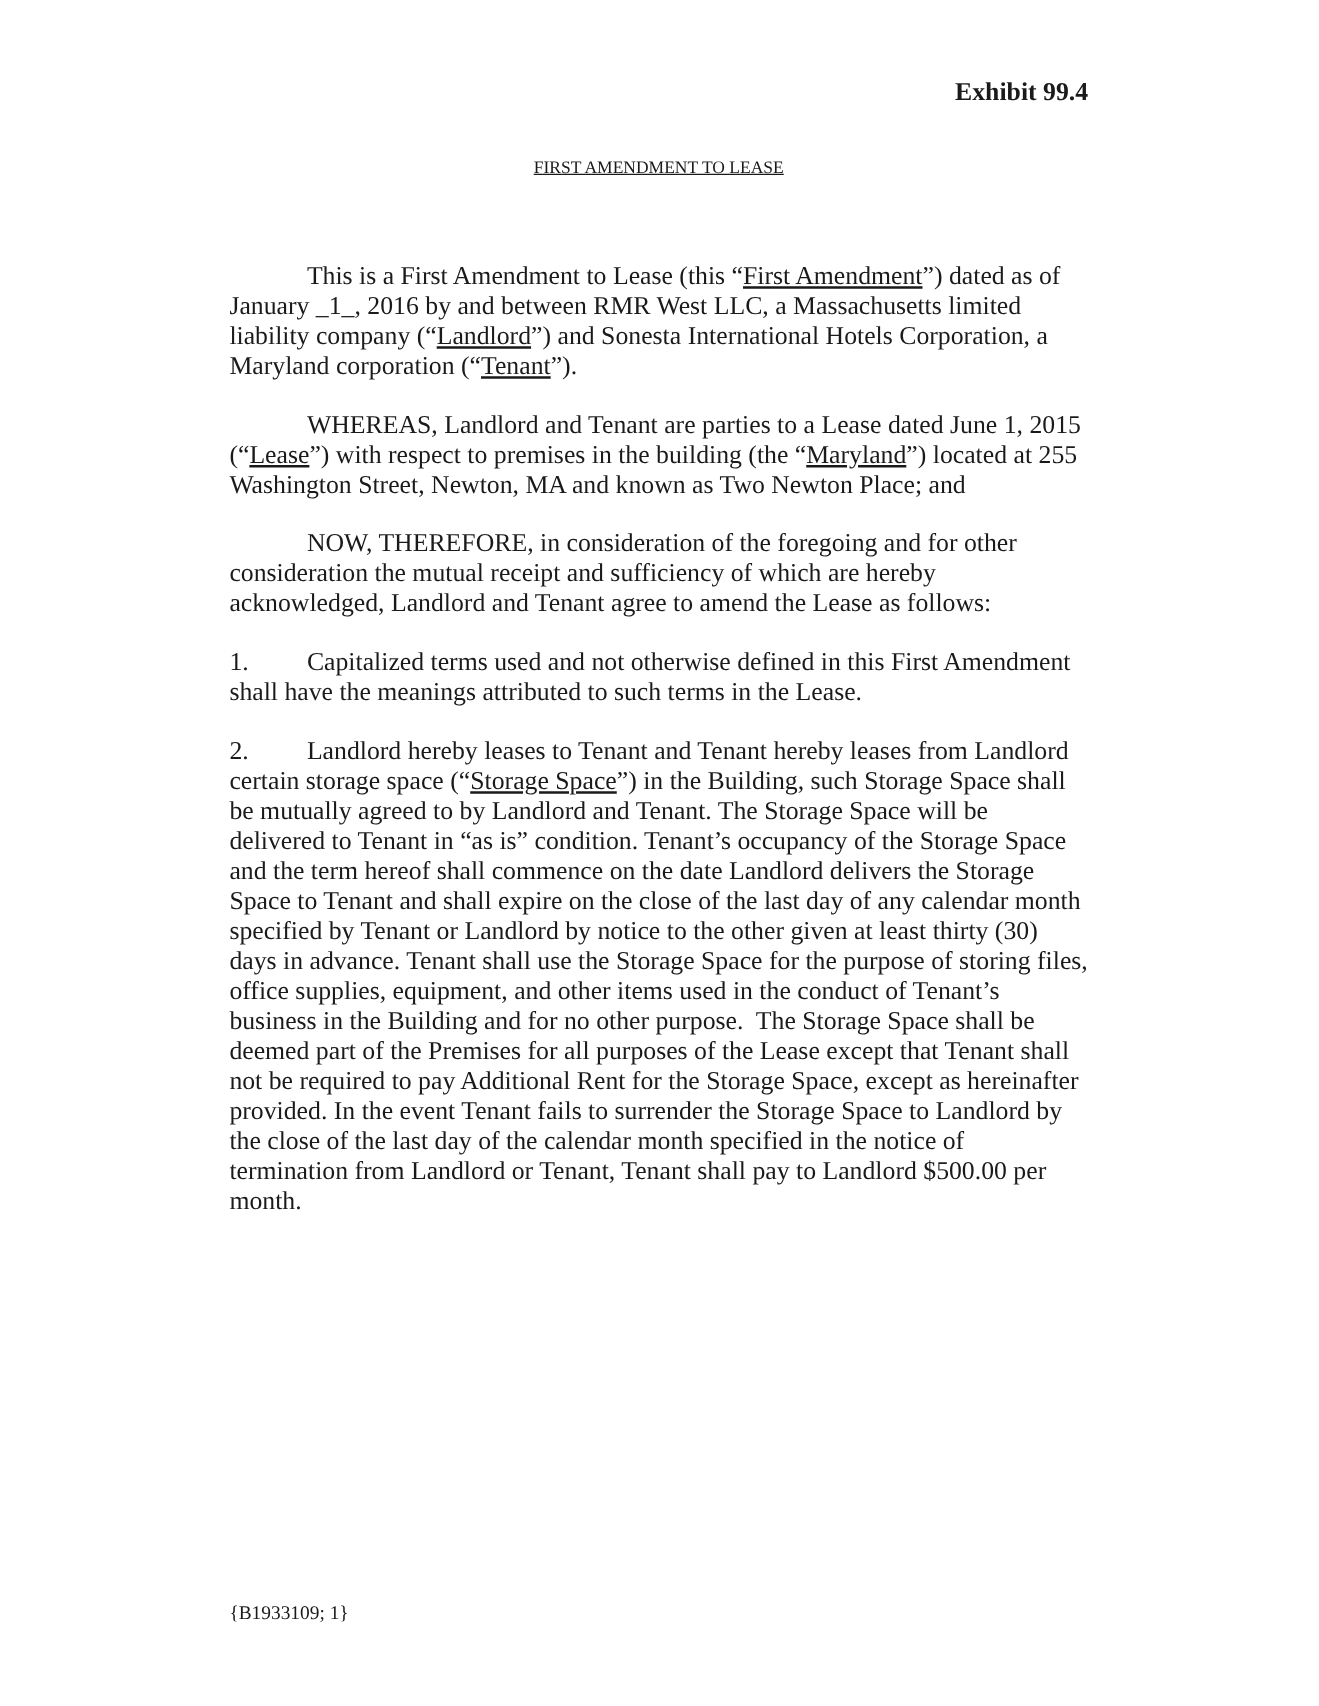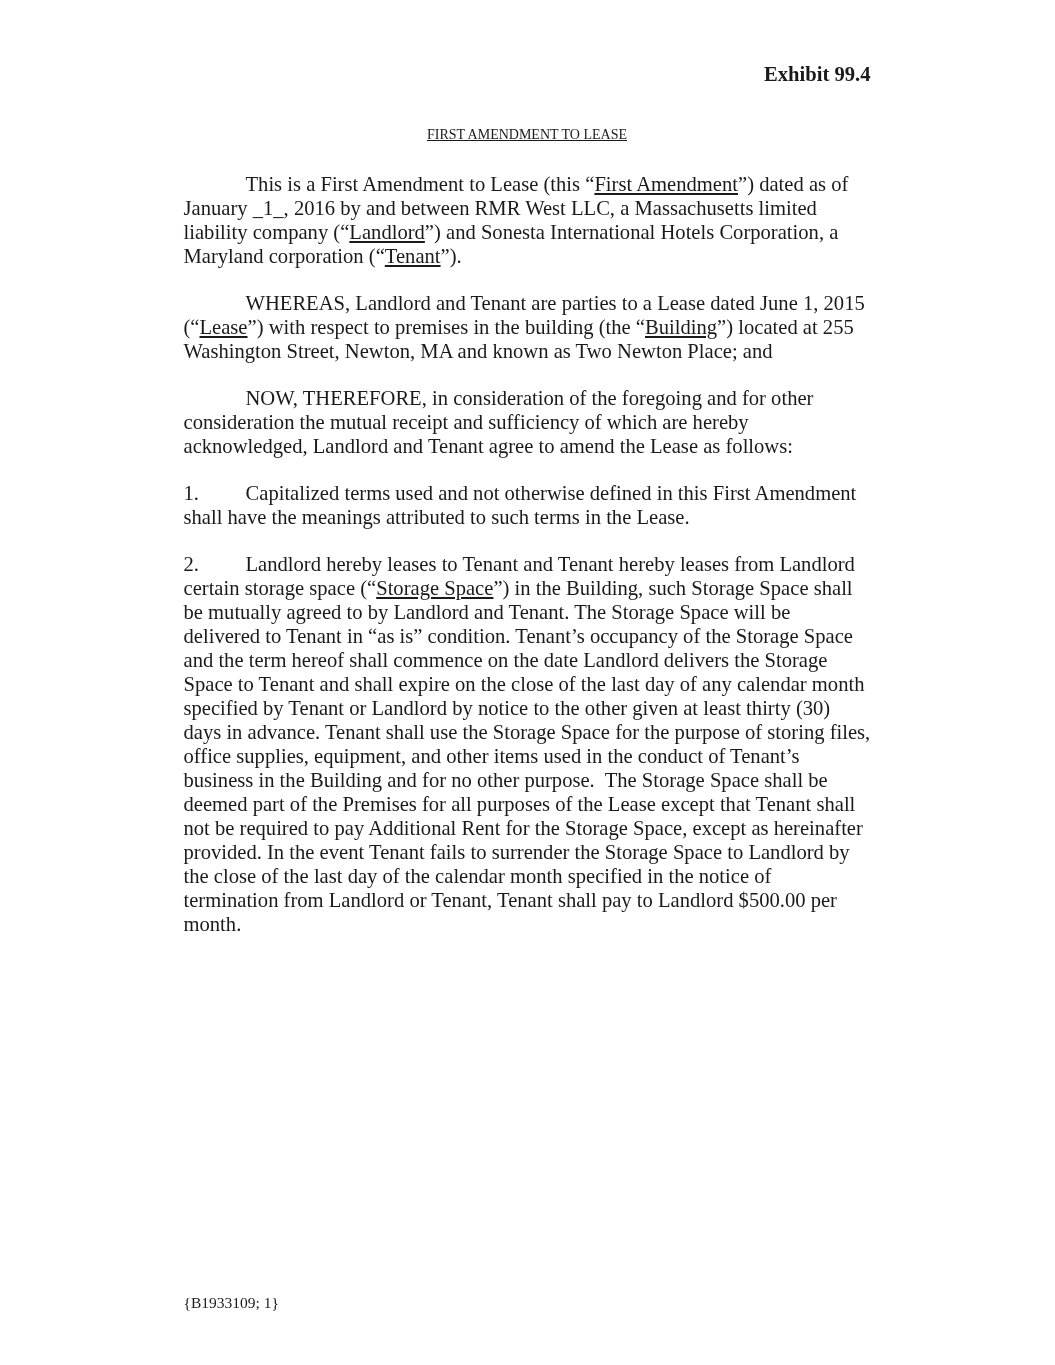--- a/index.html
+++ b/index.html
@@ -21,44 +21,43 @@
     text-align: right;
     font-weight: bold;
   }
   .title {
     text-align: center;
     text-decoration: underline;
     margin-top: 37px;
     font-weight: normal;
     font-size: 14px;
   }
-  .doc-body { margin-top: 25px; }
+  .doc-body { margin-top: 62px; }
   p.para {
     margin: 0 0 23px 0;
     white-space: pre-wrap;
   }
   p.indent { text-indent: 62px; }
   .num { display: inline-block; width: 62px; text-indent: 0; }
   .u { text-decoration: underline; }
   .footer {
     position: absolute;
     left: 124px;
     top: 1282px;
     font-size: 15.5px;
     line-height: 18px;
-    margin-top: 12px;
   }
 </style>
 </head>
 <body>
 
 <div class="page">
   <div class="exhibit">Exhibit 99.4</div>
   <div class="title">FIRST AMENDMENT TO LEASE</div>
   <div class="doc-body">
       <p class="para indent"><span>This is a First Amendment to Lease (this “</span><span class="u">First Amendment</span><span>”) dated as of January _1_, 2016 by and between RMR West LLC, a Massachusetts limited liability company (“</span><span class="u">Landlord</span><span>”) and Sonesta International Hotels Corporation, a Maryland corporation (“</span><span class="u">Tenant</span><span>”).</span></p>
-      <p class="para indent"><span>WHEREAS, Landlord and Tenant are parties to a Lease dated June 1, 2015 (“</span><span class="u">Lease</span><span>”) with respect to premises in the building (the “</span><span class="u">Building</span><span>”) located at 255 Washington Street, Newton, MA and known as Two Newton Place; and</span></p>
+      <p class="para indent"><span>WHEREAS, Landlord and Tenant are parties to a Lease dated June 1, 2015 (“</span><span class="u">Lease</span><span>”) with respect to premises in the building (the “</span><span class="u">Maryland</span><span>”) located at 255 Washington Street, Newton, MA and known as Two Newton Place; and</span></p>
       <p class="para indent"><span>NOW, THEREFORE, in consideration of the foregoing and for other consideration the mutual receipt and sufficiency of which are hereby acknowledged, Landlord and Tenant agree to amend the Lease as follows:</span></p>
       <p class="para"><span class="num">1.</span><span>Capitalized terms used and not otherwise defined in this First Amendment shall have the meanings attributed to such terms in the Lease.</span></p>
       <p class="para"><span class="num">2.</span><span>Landlord hereby leases to Tenant and Tenant hereby leases from Landlord certain storage space (“</span><span class="u">Storage Space</span><span>”) in the Building, such Storage Space shall be mutually agreed to by Landlord and Tenant. The Storage Space will be delivered to Tenant in “as is” condition. Tenant’s occupancy of the Storage Space and the term hereof shall commence on the date Landlord delivers the Storage Space to Tenant and shall expire on the close of the last day of any calendar month specified by Tenant or Landlord by notice to the other given at least thirty (30) days in advance. Tenant shall use the Storage Space for the purpose of storing files, office supplies, equipment, and other items used in the conduct of Tenant’s business in the Building and for no other purpose.  The Storage Space shall be deemed part of the Premises for all purposes of the Lease except that Tenant shall not be required to pay Additional Rent for the Storage Space, except as hereinafter provided. In the event Tenant fails to surrender the Storage Space to Landlord by the close of the last day of the calendar month specified in the notice of termination from Landlord or Tenant, Tenant shall pay to Landlord $500.00 per month.</span></p>
     </div>
   <div class="footer">{B1933109; 1}</div>
 </div>
 
 </body></html>

